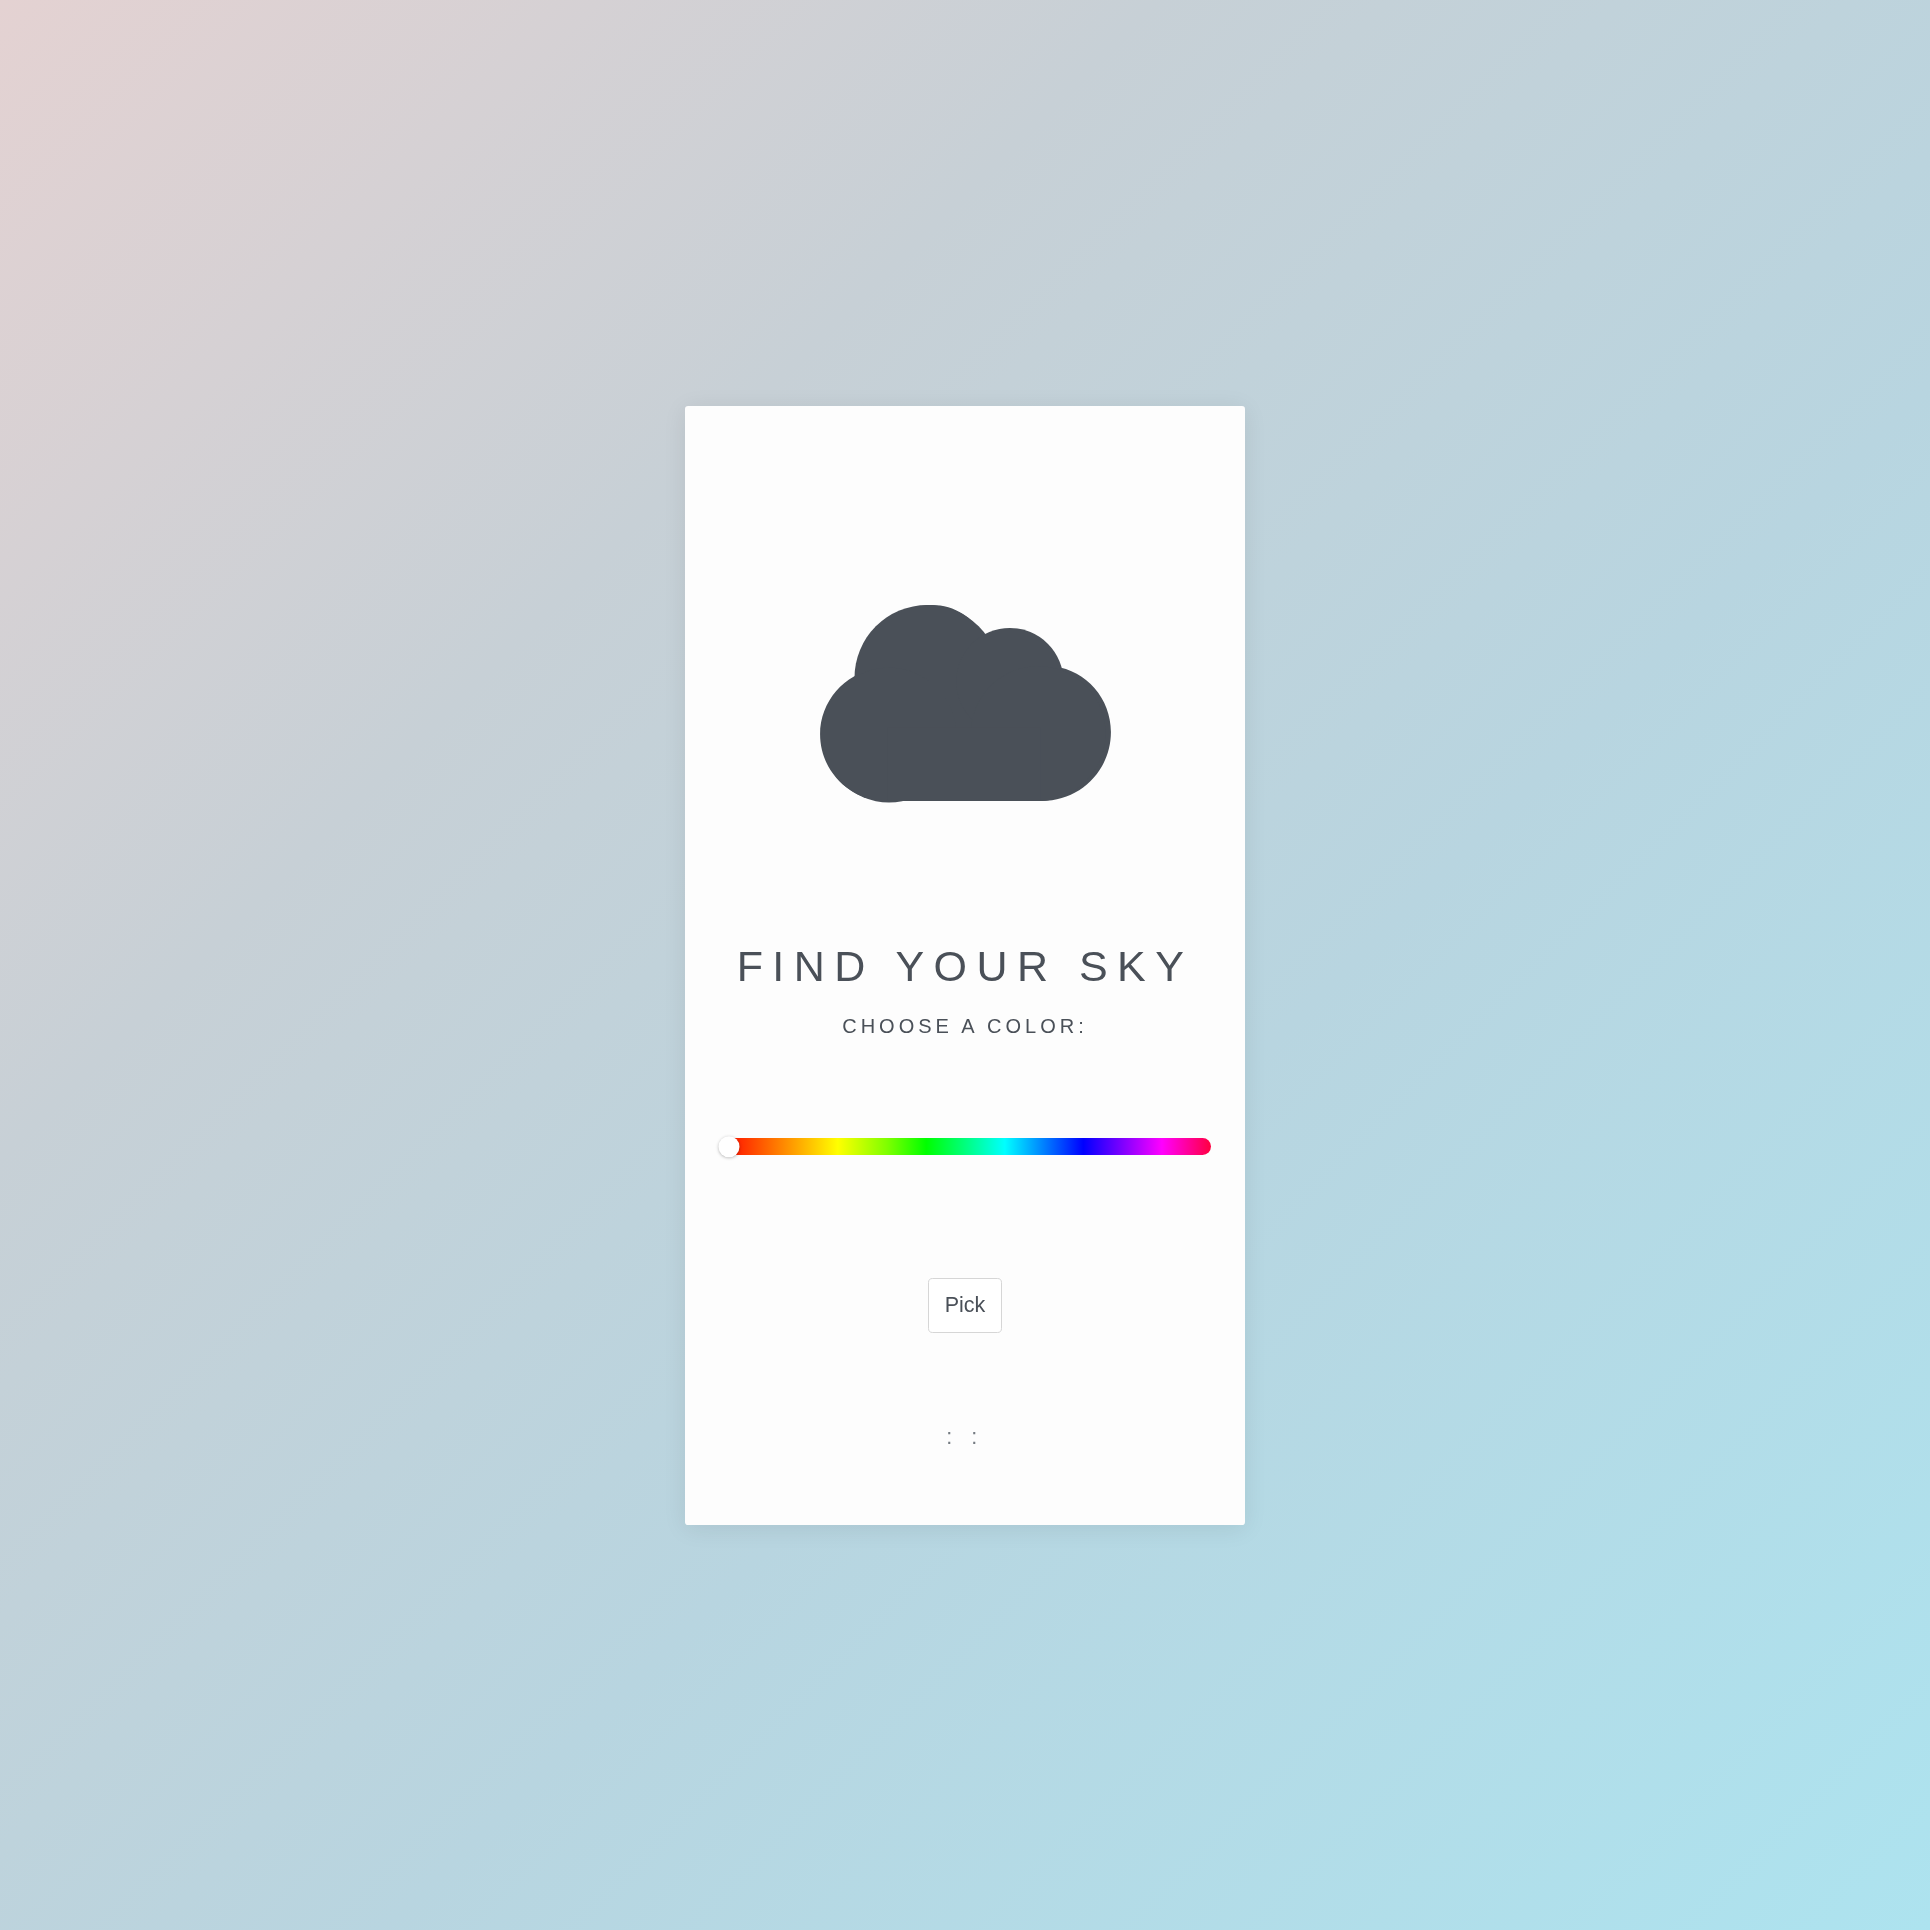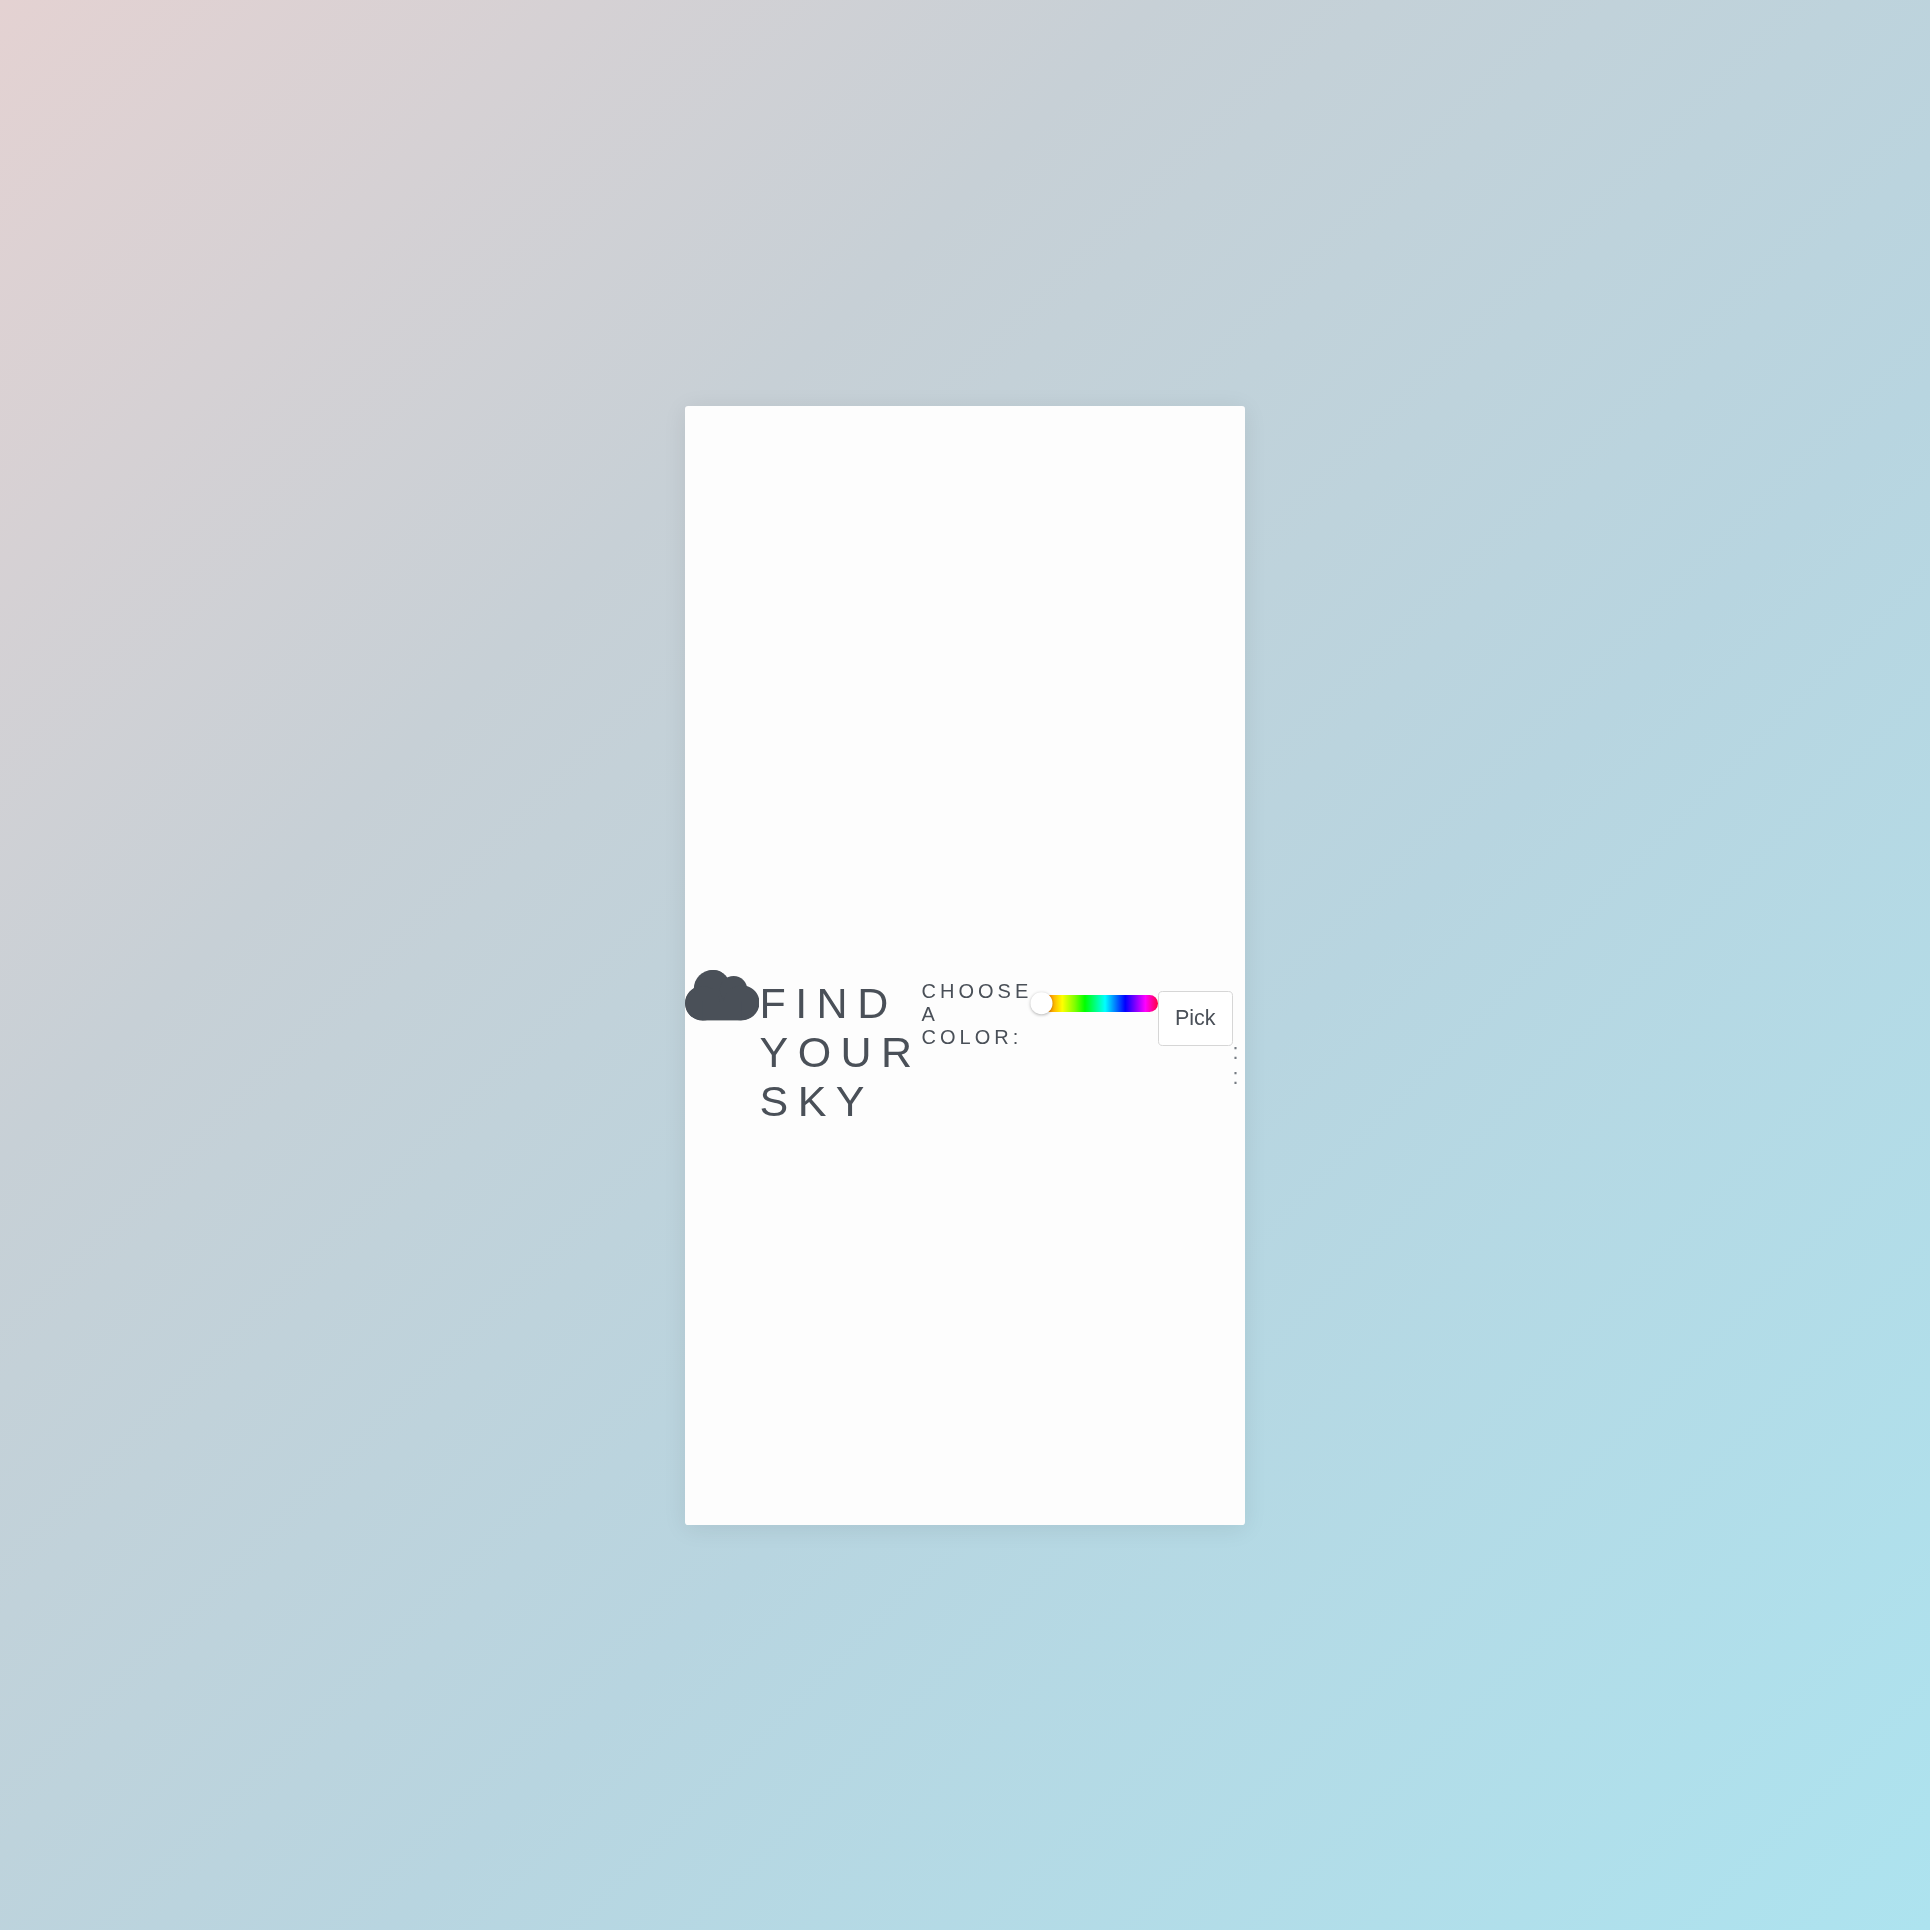--- a/index.html
+++ b/index.html
@@ -22,21 +22,21 @@
       background: linear-gradient(135deg, #e4d2d2 0%, #c7d0d6 30%, #b8d5e0 60%, #ade3ef 100%);
     }
     
     .card {
       width: 560px;
       height: 1119px;
       background: #fdfdfd;
       border-radius: 3.1px;
       box-shadow: 0 3.1px 23px rgba(0,0,0,0.08);
       display: flex;
-      flex-direction: row;
+      flex-direction: column;
       align-items: center;
       padding-top: 199px;
     }
     
     .cloud-icon {
       width: 291px;
       height: 199px;
       margin-bottom: 138px;
     }
     

